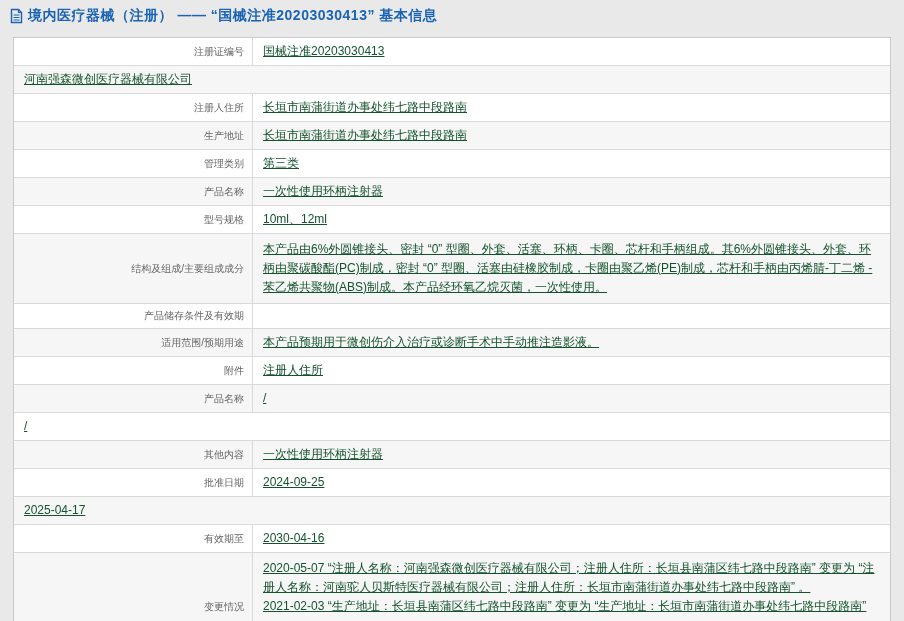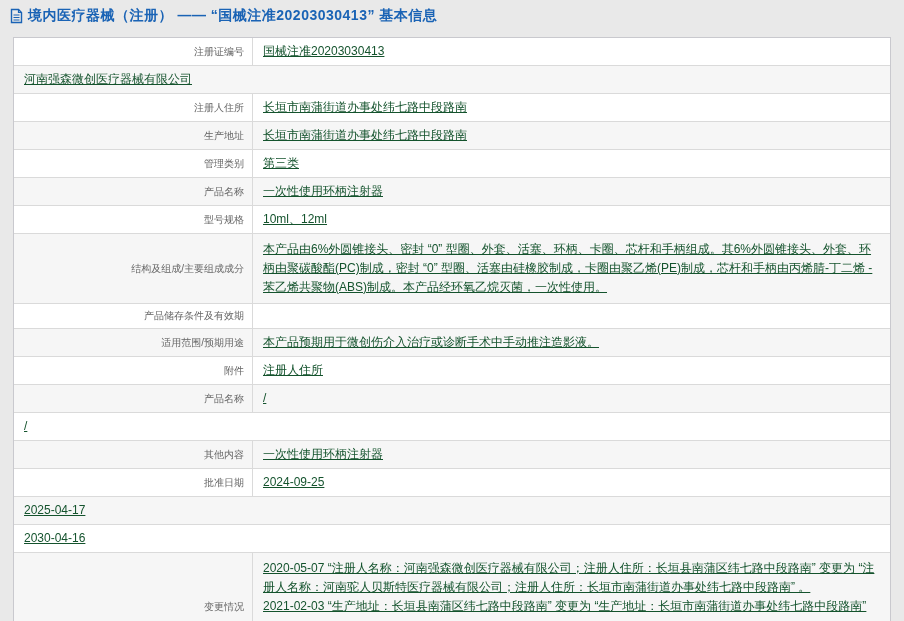--- a/index.html
+++ b/index.html
@@ -134,20 +134,21 @@
     <div class="cell-value">一次性使用环柄注射器</div>
   </div>
   <div class="row">
     <div class="cell-label">批准日期</div>
     <div class="cell-value">2024-09-25</div>
   </div>
   <div class="row">
     <div class="cell-value">2025-04-17</div>
   </div>
   <div class="row">
+    <div class="cell-label">有效期至</div>
     <div class="cell-value">2030-04-16</div>
   </div>
   <div class="row tall">
     <div class="cell-label">变更情况</div>
     <div class="cell-value">2020-05-07 “注册人名称：河南强森微创医疗器械有限公司；注册人住所：长垣县南蒲区纬七路中段路南” 变更为 “注册人名称：河南驼人贝斯特医疗器械有限公司；注册人住所：长垣市南蒲街道办事处纬七路中段路南” 。
 2021-02-03 “生产地址：长垣县南蒲区纬七路中段路南” 变更为 “生产地址：长垣市南蒲街道办事处纬七路中段路南” 。
 2024-09-03 详见附件。</div>
   </div>
 
 </div>

